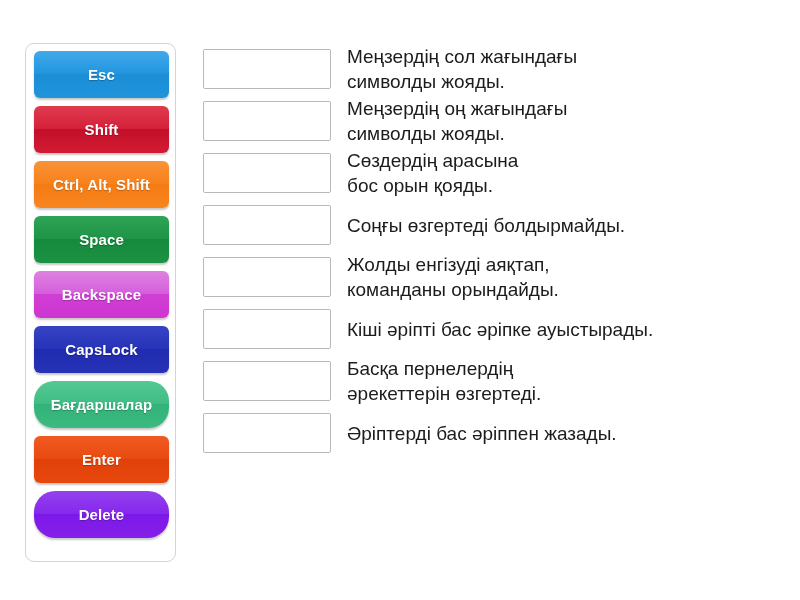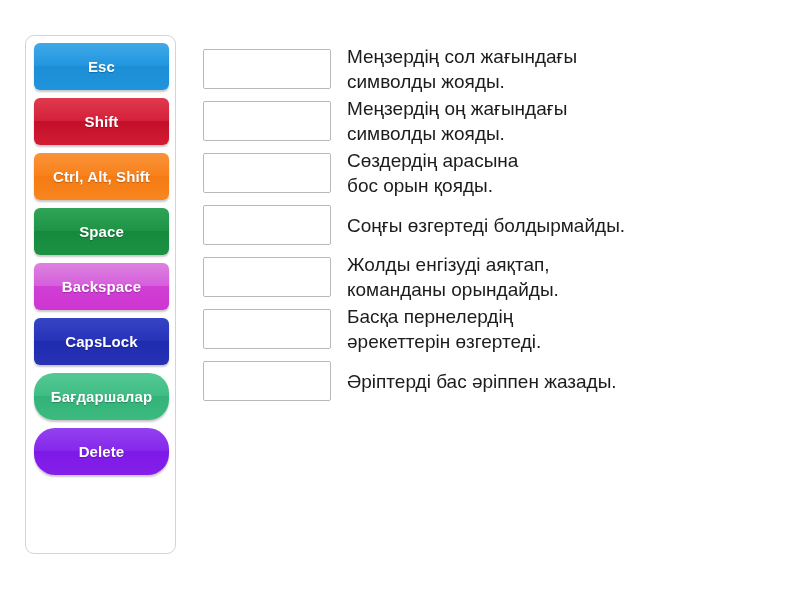--- a/index.html
+++ b/index.html
@@ -16,21 +16,21 @@
     position: relative;
     width: 800px;
     height: 600px;
     background: #ffffff;
   }
 
   
   #tiles-panel {
     position: absolute;
     left: 25px;
-    top: 35px;
+    top: 43px;
     width: 151px;
     height: 519px;
     background: #ffffff;
     border: 1px solid #d4d4d4;
     border-radius: 9px;
     padding: 7px 8px;
   }
 
   .tile {
     position: relative;
@@ -129,20 +129,23 @@
       </div>
       <div class="tile sk-magenta" draggable="true">
         <span class="tile-label">Backspace</span>
       </div>
       <div class="tile sk-darkblue" draggable="true">
         <span class="tile-label">CapsLock</span>
       </div>
       <div class="tile sk-seagreen" draggable="true">
         <span class="tile-label">Бағдаршалар</span>
       </div>
+      <div class="tile sk-orangered" draggable="true">
+        <span class="tile-label">Enter</span>
+      </div>
       <div class="tile sk-purple" draggable="true">
         <span class="tile-label">Delete</span>
       </div>
     </div>
 
   <div id="rows">
       <div class="row h2">
         <div class="dropzone" placeholder=""></div>
         <div class="desc">Меңзердің сол жағындағы
 символды жояды.</div>
@@ -159,20 +162,24 @@
       </div>
       <div class="row h1">
         <div class="dropzone" placeholder=""></div>
         <div class="desc">Соңғы өзгертеді болдырмайды.</div>
       </div>
       <div class="row h2">
         <div class="dropzone" placeholder=""></div>
         <div class="desc">Жолды енгізуді аяқтап,
 команданы орындайды.</div>
       </div>
+      <div class="row h1">
+        <div class="dropzone" placeholder=""></div>
+        <div class="desc">Кіші әріпті бас әріпке ауыстырады.</div>
+      </div>
       <div class="row h2">
         <div class="dropzone" placeholder=""></div>
         <div class="desc">Басқа пернелердің
 әрекеттерін өзгертеді.</div>
       </div>
       <div class="row h1">
         <div class="dropzone" placeholder=""></div>
         <div class="desc">Әріптерді бас әріппен жазады.</div>
       </div>
     </div>

